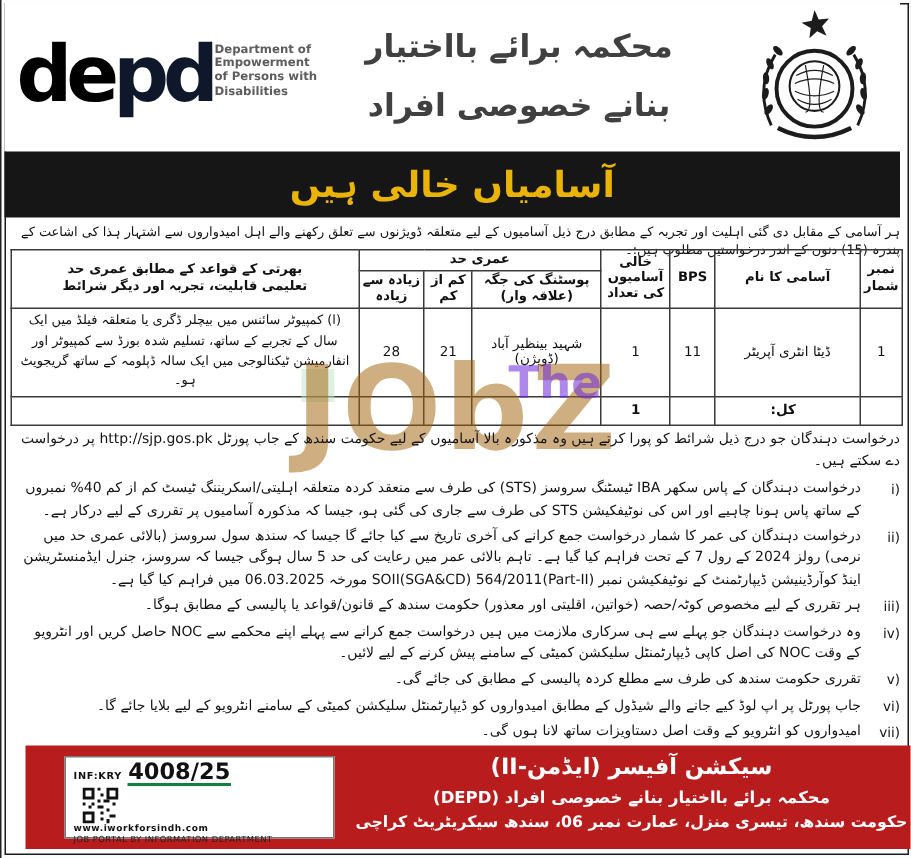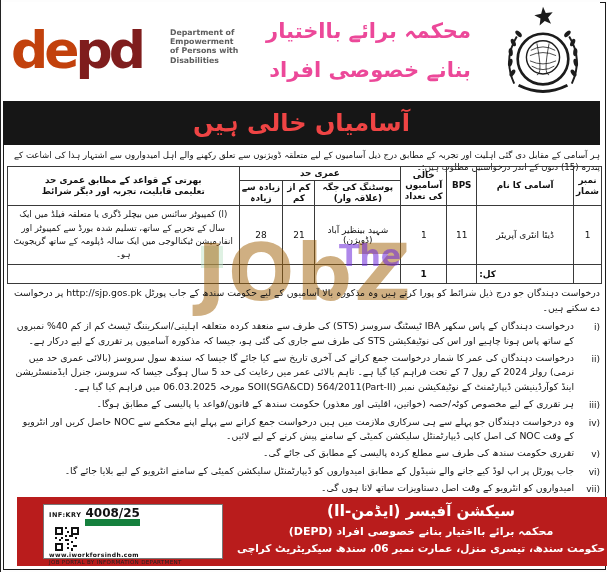--- a/index.html
+++ b/index.html
@@ -4,31 +4,31 @@
 <style>
   html,body{margin:0;padding:0;background:#e8e8e8;}
   #page{position:relative;width:607px;height:572px;background:#fdfdfd;margin:0 auto;
         font-family:"DejaVu Sans",sans-serif;overflow:hidden;
         border-left:1px solid #222;}
   #frame{position:absolute;left:2px;top:2px;width:601px;height:566px;border:1.5px solid #1b1b1b;background:#fff;}
 
   
   .hdr{position:absolute;left:2px;top:2px;width:597px;height:99px;background:#fff;}
   .logo{position:absolute;left:8px;top:22px;font-weight:bold;font-size:52px;letter-spacing:-4px;line-height:1;}
-  .logo .de{color:#c2410c;} .logo .pd{color:#7f1d1d;}
+  .logo .de{color:#000000;} .logo .pd{color:#0f172a;}
   .logo-caption{position:absolute;left:140px;top:26px;width:84px;font-size:7.8px;line-height:1.18;
-        font-weight:bold;color:#5d5d5d;padding-left:27px;}
-  .hdr-title{position:absolute;left:218px;top:10px;width:250px;direction:rtl;
-        font-weight:bold;color:#ec4899;font-size:21px;line-height:1.85;}
+        font-weight:bold;color:#5d5d5d;}
+  .hdr-title{position:absolute;left:218px;top:10px;width:250px;text-align:center;direction:rtl;
+        font-weight:bold;color:#404040;font-size:21px;line-height:1.85;}
   .emblem{position:absolute;left:490px;top:3px;width:100px;height:96px;}
 
   
   .banner{position:absolute;left:2px;top:101px;width:597px;height:44px;background:#161616;
         display:flex;align-items:center;justify-content:center;}
-  .banner span{color:#ef4444;font-weight:bold;font-size:24px;direction:rtl;}
+  .banner span{color:#eab308;font-weight:bold;font-size:24px;direction:rtl;}
 
   
   .intro{position:absolute;left:6px;top:149px;width:593px;direction:rtl;text-align:right;
         font-size:8.6px;color:#111;line-height:1.4;}
 
   
   table.vac{position:absolute;left:6px;top:166px;width:595px;border-collapse:collapse;direction:rtl;
         font-size:9px;color:#111;}
   table.vac th,table.vac td{border:1px solid #3a3a3a;padding:1px 2px;text-align:center;vertical-align:middle;}
   table.vac th{font-weight:bold;font-size:8.8px;line-height:1.25;}
@@ -49,21 +49,21 @@
   .wm-the{left:338px;top:238px;font-size:30px;color:#6d28d9;opacity:.55;}
   .wm-jobz{left:196px;top:234px;font-size:78px;letter-spacing:2px;color:#a16207;opacity:.5;line-height:1;}
   .wm-sq{left:200px;top:246px;width:22px;height:22px;background:#bfe3c8;opacity:.5;position:absolute;pointer-events:none;}
 
   
   .footer{position:absolute;left:16px;top:497px;width:599px;height:69px;background:#b91c1c;color:#fff;}
   .infbox{position:absolute;left:26px;top:7px;width:180px;height:55px;background:#fff;color:#111;
         border:1px solid #777;padding:2px 5px;box-sizing:border-box;}
   .infline{display:flex;align-items:baseline;border-bottom:0;}
   .inflabel{font-size:6.5px;font-weight:bold;letter-spacing:.5px;}
-  .infno{font-size:12px;font-weight:bold;margin-left:4px;border-bottom:7px solid #15803d;line-height:1;}
+  .infno{font-size:15px;font-weight:bold;margin-left:4px;border-bottom:2px solid #15803d;line-height:1;}
   .portalrow{display:flex;align-items:center;margin-top:1px;}
   .portalname{font-size:11.5px;font-weight:900;letter-spacing:.2px;}
   .qr{margin-left:6px;}
   .portalurl{font-size:6px;font-weight:bold;letter-spacing:.4px;}
   .portalsub{font-size:5.6px;letter-spacing:.3px;color:#222;margin-top:1px;}
   .foot-right{position:absolute;left:210px;top:3px;width:388px;text-align:center;direction:rtl;}
   .foot-l1{font-size:15px;font-weight:bold;line-height:1.55;}
   .foot-l2{font-size:11px;font-weight:bold;line-height:1.55;}
   .foot-l3{font-size:10.5px;font-weight:bold;line-height:1.55;}
 </style>
@@ -159,21 +159,21 @@
       <td>ڈیٹا انٹری آپریٹر</td>
       <td>11</td>
       <td>1</td>
       <td>شہید بینظیر آباد (ڈویژن)</td>
       <td>21</td>
       <td>28</td>
       <td class="qual">(ا) کمپیوٹر سائنس میں بیچلر ڈگری یا متعلقہ فیلڈ میں ایک سال کے تجربے کے ساتھ، تسلیم شدہ بورڈ سے کمپیوٹر اور انفارمیشن ٹیکنالوجی میں ایک سالہ ڈپلومہ کے ساتھ گریجویٹ ہو۔</td>
     </tr>
     <tr class="totrow">
       <td></td>
-      <td style="text-align:left;padding-right:8px;">کل:</td>
+      <td style="text-align:center;padding-right:8px;">کل:</td>
       <td></td>
       <td>1</td>
       <td></td>
       <td></td>
       <td></td>
       <td></td>
     </tr>
   </tbody>
     </table>
 

